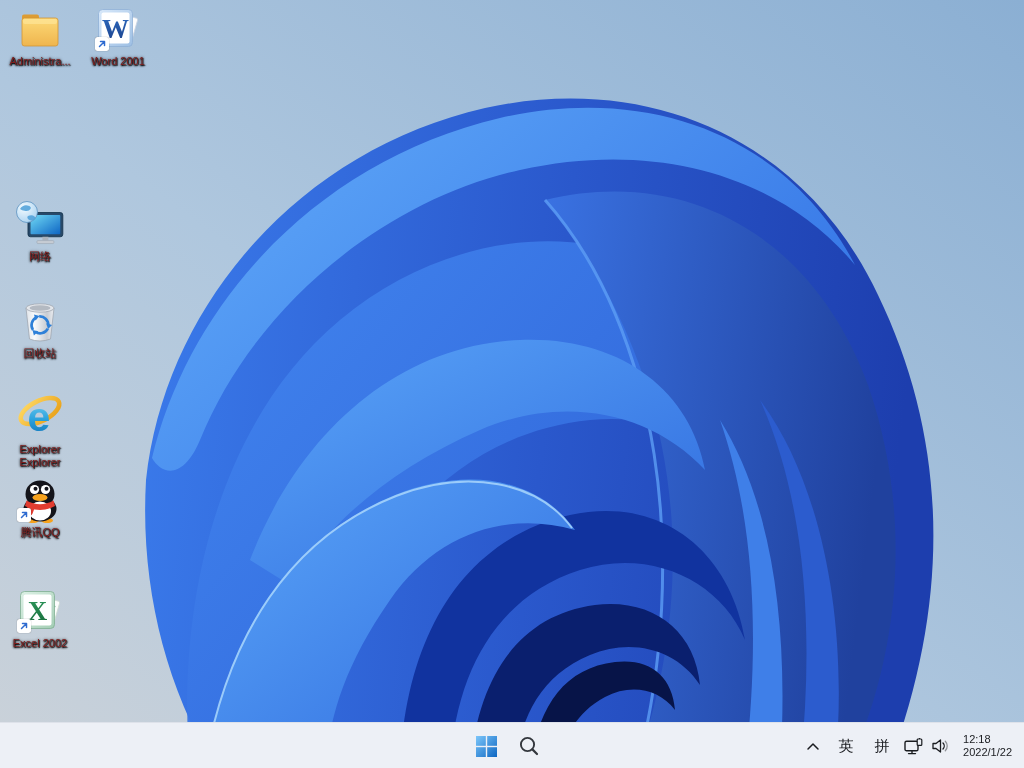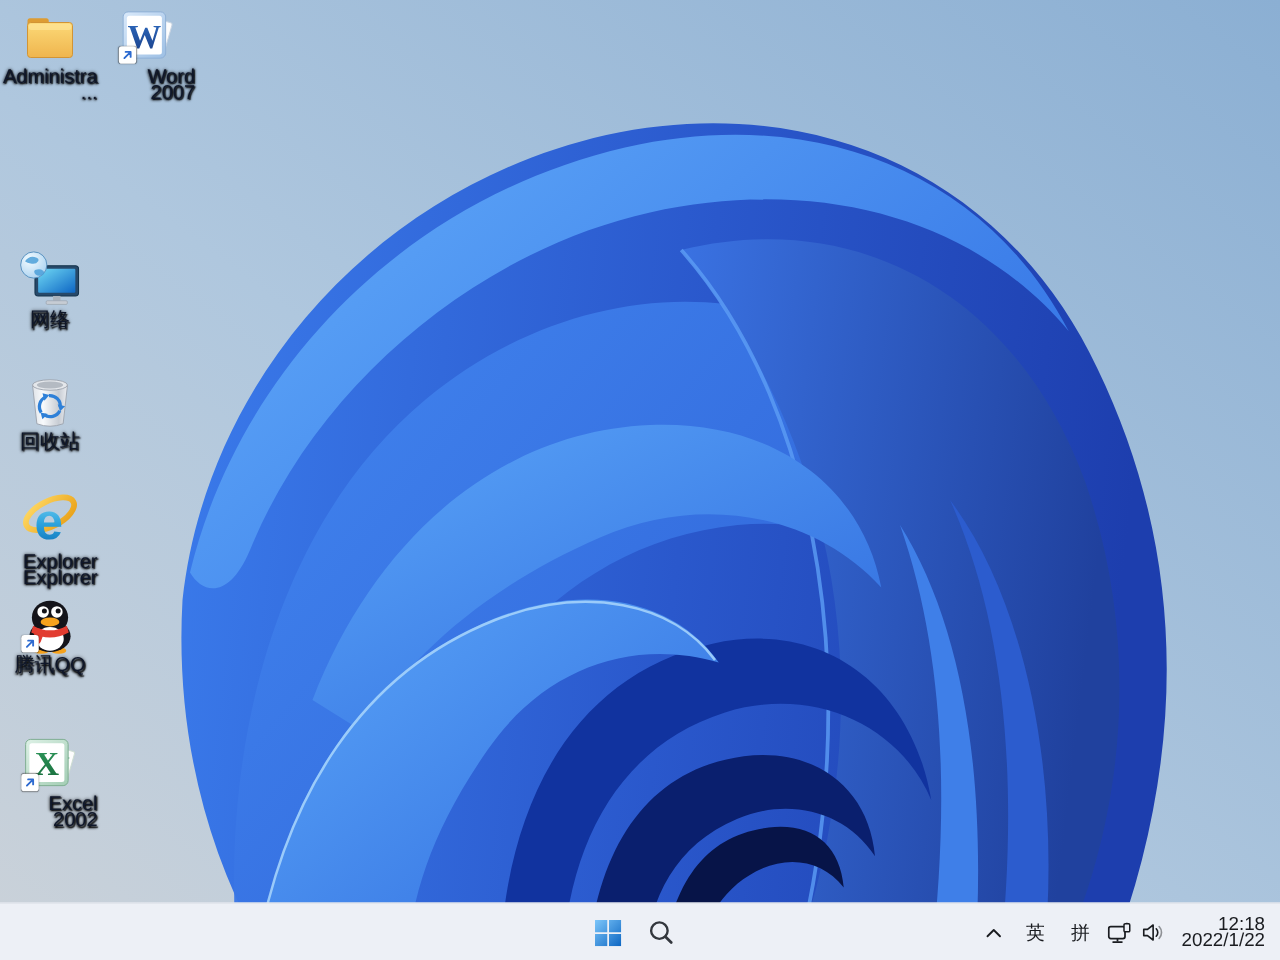--- a/index.html
+++ b/index.html
@@ -11,21 +11,21 @@
   
   .wallpaper{position:absolute;inset:0;width:1024px;height:768px;display:block;}
   
   .desktop{position:absolute;inset:0 0 46px 0;}
   .desk-icon{
     position:absolute;width:78px;display:flex;flex-direction:column;
     align-items:center;cursor:default;
   }
   .desk-icon .art{width:48px;height:48px;position:relative;flex:none;}
   .desk-icon .label{
-    margin-top:3px;font-size:16px;line-height:13px;color:#0f172a;text-align:right;
+    margin-top:3px;font-size:11px;line-height:13px;color:#7f1d1d;text-align:center;
     max-width:76px;word-wrap:break-word;
     text-shadow:0 1px 2px rgba(0,0,0,.9),0 0 3px rgba(0,0,0,.65),1px 1px 1px rgba(0,0,0,.8);
   }
   .shortcut-arrow{
     position:absolute;left:1px;bottom:1px;width:14px;height:14px;background:#fff;
     border-radius:2.5px;box-shadow:0 0 1px rgba(0,0,0,.55);
     display:flex;align-items:center;justify-content:center;
   }
   
   .taskbar{
@@ -38,21 +38,21 @@
   }
   .tb-btn{width:40px;height:40px;border-radius:5px;display:flex;align-items:center;justify-content:center;}
   .tray{
     position:absolute;right:0;top:2px;height:42px;display:flex;align-items:center;
     padding-right:12px;
   }
   .tray-btn{height:38px;display:flex;align-items:center;justify-content:center;border-radius:5px;}
   .ime{font-size:15px;color:#191b1f;width:36px;text-align:center;}
   .chev{width:30px;}
   .sys-ico{width:27px;}
-  .clock{margin-left:9px;text-align:right;font-size:15px;line-height:13.5px;color:#1a1c20;}
+  .clock{margin-left:9px;text-align:left;font-size:11px;line-height:13.5px;color:#1a1c20;}
 </style>
 </head>
 <body>
 
 <svg class="wallpaper" viewBox="0 0 1024 768" preserveAspectRatio="none">
   <defs>
     <linearGradient id="bgG" x1="0%" y1="100%" x2="100%" y2="0%">
       <stop offset="0" stop-color="#cbd2d9"></stop>
         <stop offset="0.45" stop-color="#afc7de"></stop>
         <stop offset="1" stop-color="#8bafd3"></stop>
@@ -141,21 +141,21 @@
         <rect x="4.5" y="5.5" width="34" height="37" rx="4" fill="url(#wEdge)" stroke="#8fb0d6" stroke-width="0.8"></rect>
         <rect x="7.5" y="8.5" width="28" height="31" rx="2" fill="#ffffff"></rect>
         <text x="21.5" y="34" text-anchor="middle" font-size="27" font-weight="bold" font-family="Liberation Serif, DejaVu Serif, serif" fill="url(#wLet)">W</text>
       </svg>
       <span class="shortcut-arrow">
         <svg width="10" height="10" viewBox="0 0 10 10">
             <path d="M2.5,7.5 L7.5,2.5 M3.5,2.5 H7.5 V6.5" fill="none" stroke="#2e6bd0" stroke-width="1.5" stroke-linecap="round" stroke-linejoin="round"></path>
           </svg>
       </span>
     </div>
-    <div class="label">Word 2007</div>
+    <div class="label">Word 2001</div>
   </div>
 
 
   <div class="desk-icon" style="left:1px;top:296px;">
     <div class="art">
       <svg viewBox="0 0 48 48" width="48" height="48">
         <defs>
             <linearGradient id="bin" x1="0" y1="0" x2="1" y2="0">
           <stop offset="0" stop-color="#dfe3e8"></stop>
               <stop offset="0.3" stop-color="#f8fafc"></stop>

